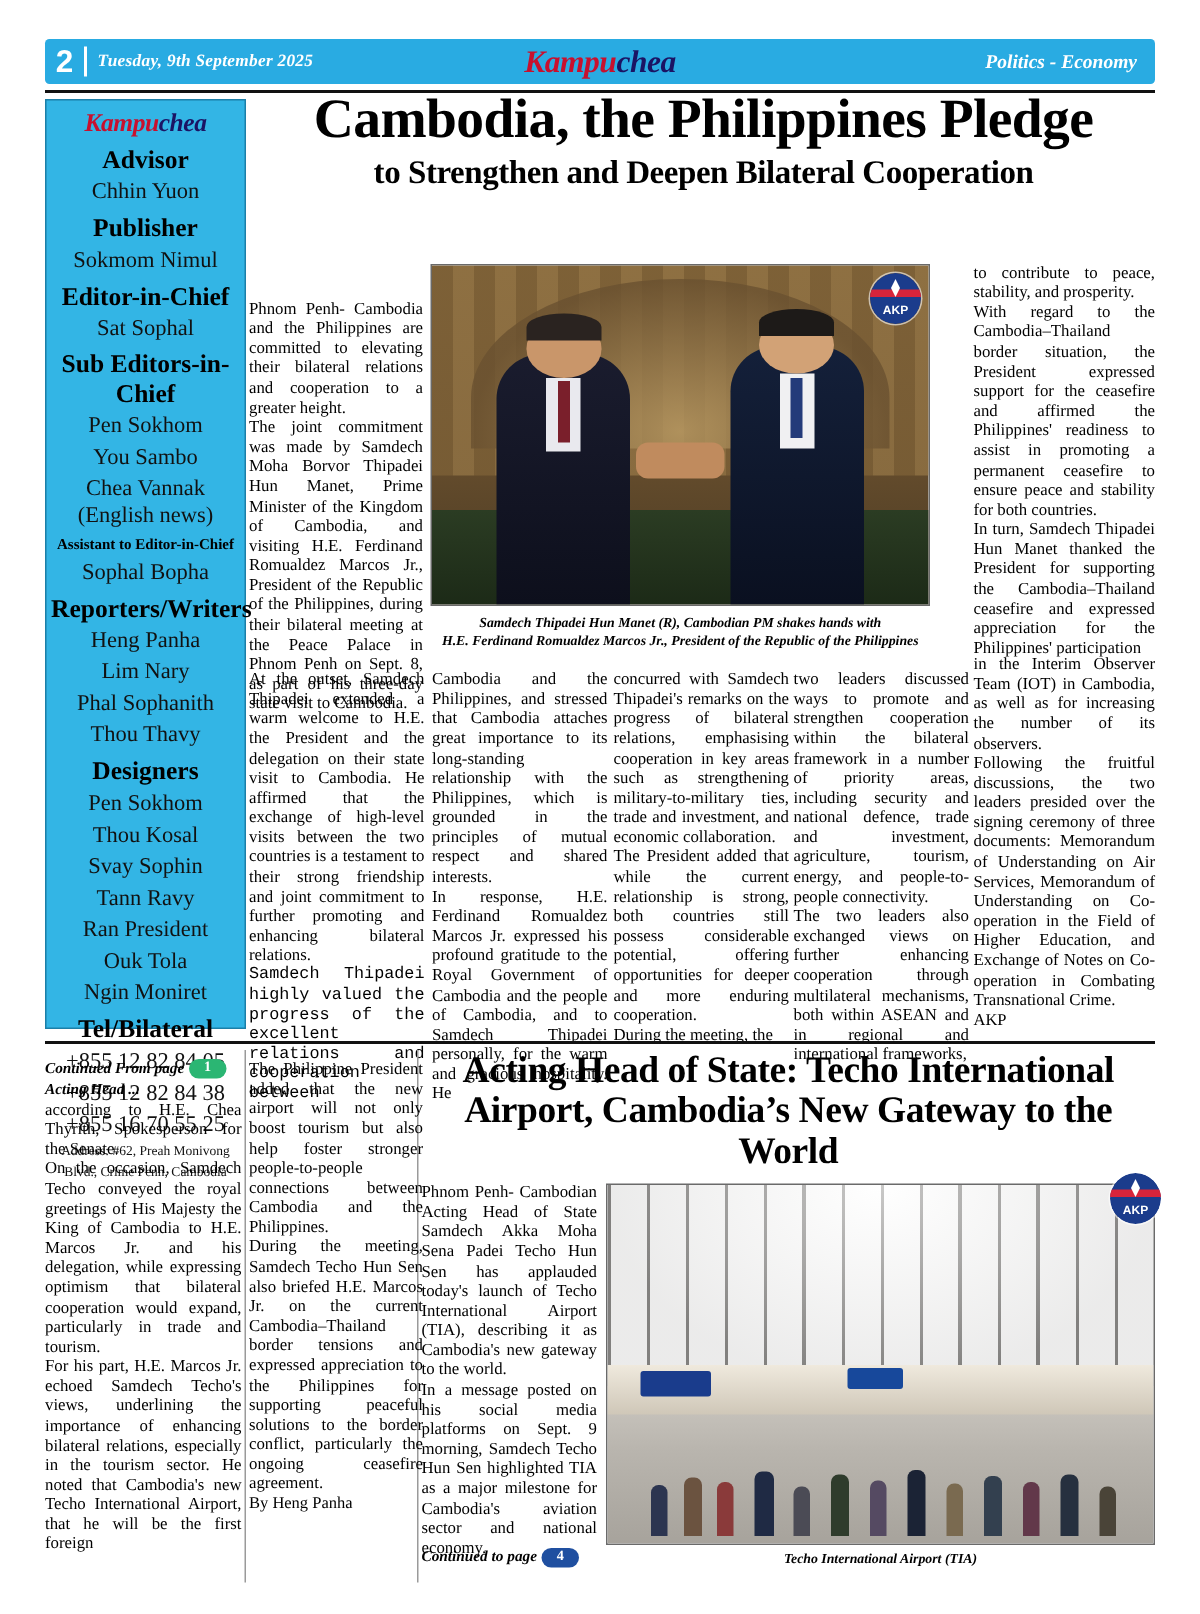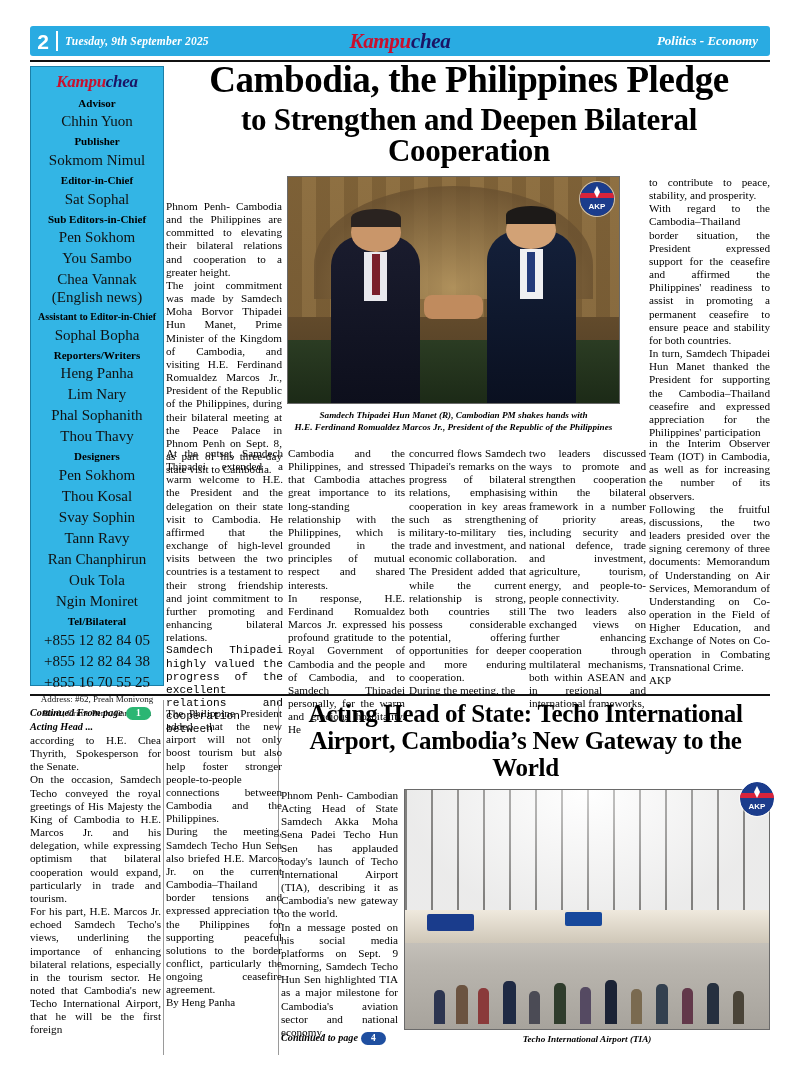--- a/index.html
+++ b/index.html
@@ -22,30 +22,30 @@
            font-weight:bold;font-size:13px;color:#fff;}
   .headrule{position:absolute;left:30px;top:60px;width:740px;height:2px;background:#111;}
 
   
   .sidecol{position:absolute;left:30px;top:66px;width:134px;height:620px;background:#33B5E5;
            border:1px solid #1b7fa8;box-sizing:border-box;text-align:center;padding:4px 3px 6px 3px;}
   .sidelogo{font-family:"Liberation Serif",serif;font-weight:bold;font-style:italic;font-size:17px;
             letter-spacing:-.3px;line-height:1.1;margin:2px 0 4px 0;}
   .sidelogo .k1{color:#C8102E;}
   .sidelogo .k2{color:#1B1464;}
-  .srole{font-family:"Liberation Serif",serif;font-weight:bold;font-size:11px;color:#000;margin:5px 0 2px;line-height:1.15;}
+  .srole{font-family:"Liberation Serif",serif;font-weight:bold;font-size:17px;color:#000;margin:5px 0 2px;line-height:1.15;}
   .srole.small{font-size:10px;text-align:center;}
   .sname{font-family:"Liberation Serif",serif;font-size:15px;color:#111;margin:3px 0;line-height:1.2;}
   .saddr{font-family:"Liberation Serif",serif;font-size:9px;color:#111;margin:3px 1px;line-height:1.25;}
 
   
   .mainhead{position:absolute;left:168px;top:62px;width:602px;}
   .mainhead .hl{font-family:"Liberation Serif",serif;font-weight:bold;font-size:37px;line-height:.98;
                 text-align:center;letter-spacing:-.4px;}
-  .mainhead .hl2{font-size:31px;line-height:1.0;margin-top:6px;letter-spacing:-.3px;}
+  .mainhead .hl2{font-size:22px;line-height:1.0;margin-top:6px;letter-spacing:-.3px;}
 
   
   .col{position:absolute;font-family:"Liberation Serif",serif;font-size:11.2px;line-height:1.175;
        text-align:justify;color:#000;}
   .col p{margin:0;}
   .a1c1{left:166px;top:176px;width:116px;}
   .a1c5{left:649px;top:176px;width:121px;}
   .a1r1{left:166px;top:447px;width:117px;}
   .a1r2{left:288px;top:447px;width:117px;}
   .a1r3{left:409px;top:447px;width:117px;}
@@ -167,21 +167,21 @@
     <div class="sname">Heng Panha</div>
     <div class="sname">Lim Nary</div>
     <div class="sname">Phal Sophanith</div>
     <div class="sname">Thou Thavy</div>
 
     <div class="srole">Designers</div>
     <div class="sname">Pen Sokhom</div>
     <div class="sname">Thou Kosal</div>
     <div class="sname">Svay Sophin</div>
     <div class="sname">Tann Ravy</div>
-    <div class="sname">Ran Chanphirun</div>
+    <div class="sname">Ran President</div>
     <div class="sname">Ouk Tola</div>
     <div class="sname">Ngin Moniret</div>
 
     <div class="srole">Tel/Bilateral</div>
     <div class="sname">+855 12 82 84 05</div>
     <div class="sname">+855 12 82 84 38</div>
     <div class="sname">+855 16 70 55 25</div>
 
     <div class="saddr">Address: #62, Preah Monivong</div>
     <div class="saddr">Blvd., Crime Penh, Cambodia</div>
@@ -245,21 +245,21 @@
       </p>
   </div>
   <div class="col a1r2">
     <p>
         <span style="display: block; text-indent: 0px; text-align: justify;">Cambodia and the Philippines, and stressed that Cambodia attaches great importance to its long-standing relationship with the Philippines, which is grounded in the principles of mutual respect and shared interests.</span>
         <span style="display: block; text-indent: 0px; text-align: justify;">In response, H.E. Ferdinand Romualdez Marcos Jr. expressed his profound gratitude to the Royal Government of Cambodia and the people of Cambodia, and to Samdech Thipadei personally, for the warm and gracious hospitality. He</span>
       </p>
   </div>
   <div class="col a1r3">
     <p>
-        <span style="display: block; text-indent: 0px; text-align: justify;">concurred flows Samdech Thipadei's remarks on the progress of bilateral relations, emphasising cooperation in key areas such as strengthening military-to-military ties, trade and investment, and economic collaboration.</span>
+        <span style="display: block; text-indent: 0px; text-align: justify;">concurred with Samdech Thipadei's remarks on the progress of bilateral relations, emphasising cooperation in key areas such as strengthening military-to-military ties, trade and investment, and economic collaboration.</span>
         <span style="display: block; text-indent: 0px; text-align: justify;">The President added that while the current relationship is strong, both countries still possess considerable potential, offering opportunities for deeper and more enduring cooperation.</span>
         <span style="display: block; text-indent: 0px; text-align: justify;">During the meeting, the</span>
       </p>
   </div>
   <div class="col a1r4">
     <p>
         <span style="display: block; text-indent: 0px; text-align: justify;">two leaders discussed ways to promote and strengthen cooperation within the bilateral framework in a number of priority areas, including security and national defence, trade and investment, agriculture, tourism, energy, and people-to-people connectivity.</span>
         <span style="display: block; text-indent: 0px; text-align: justify;">The two leaders also exchanged views on further enhancing cooperation through multilateral mechanisms, both within ASEAN and in regional and international frameworks,</span>
       </p>
   </div>

